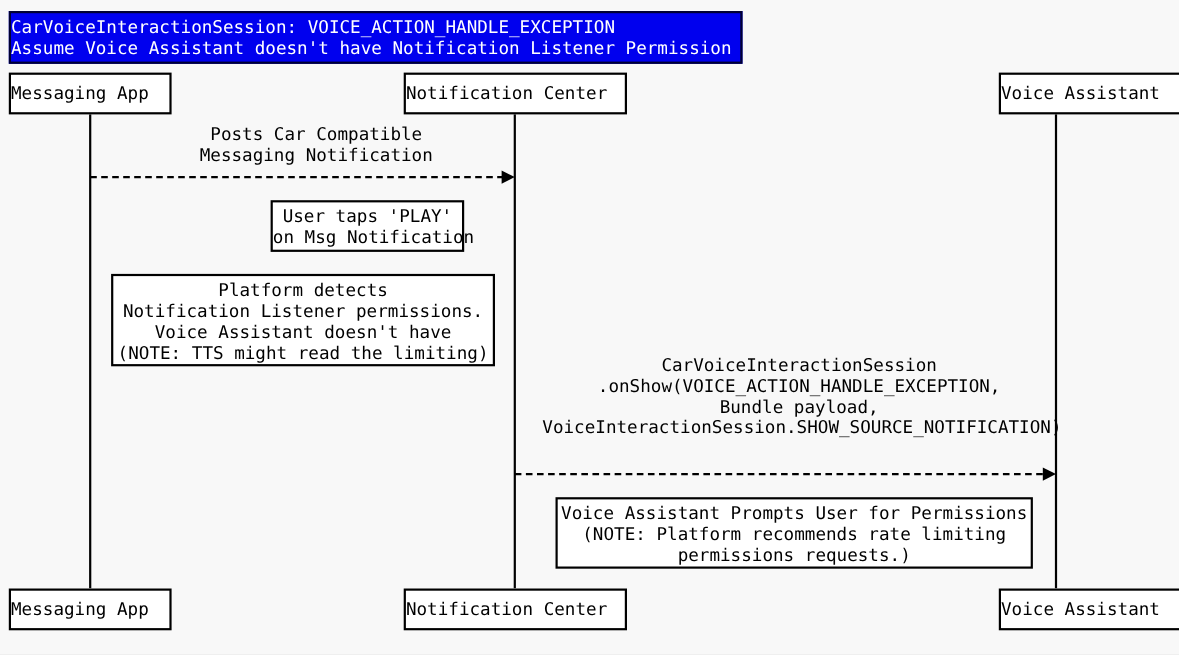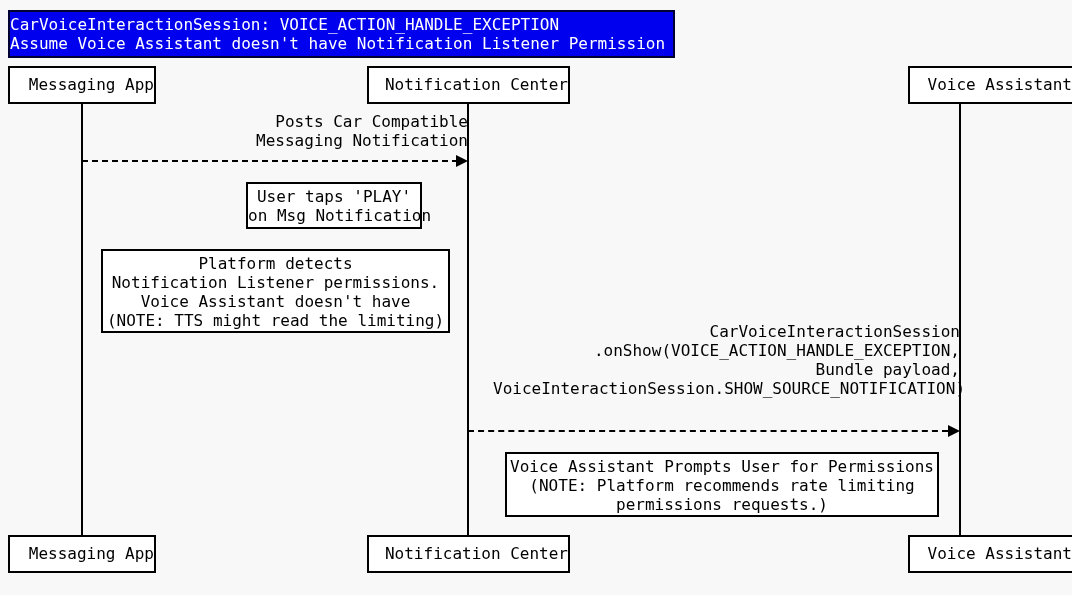--- a/index.html
+++ b/index.html
@@ -22,40 +22,40 @@
     border: 2px solid #000033;
     color: var(--title-text, #ffffff);
     text-align: left;
     padding-top: 3px;
   }
   .pbox {
     position: absolute;
     height: 38px;
     background: var(--box-bg, #ffffff);
     border: 2px solid var(--line, #000000);
-    text-align: right;
+    text-align: left;
     line-height: 34px;
     white-space: nowrap;
   }
   .pbox.row-top    { top: 66px; }
   .pbox.row-bottom { top: 535px; }
   .pbox.col-msg  { left: 8px;   width: 148px; }
   .pbox.col-ntf  { left: 367px; width: 203px; }
   .pbox.col-va   { left: 877px; width: 166px; margin-left: 31px; }
   .lifeline {
     position: absolute;
     top: 104px; height: 431px; width: 2px;
     background: var(--line, #000000);
   }
   .lifeline.col-msg { left: 81px; }
   .lifeline.col-ntf { left: 467px; }
   .lifeline.col-va  { left: 959px; }
   .msg-label {
     position: absolute;
-    text-align: right;
+    text-align: center;
     white-space: nowrap;
     padding-left: 25px;
   }
   .msg-line {
     position: absolute;
     height: 0;
     border-top: 2px dashed var(--line, #000000);
   }
   .arrowhead {
     position: absolute;

